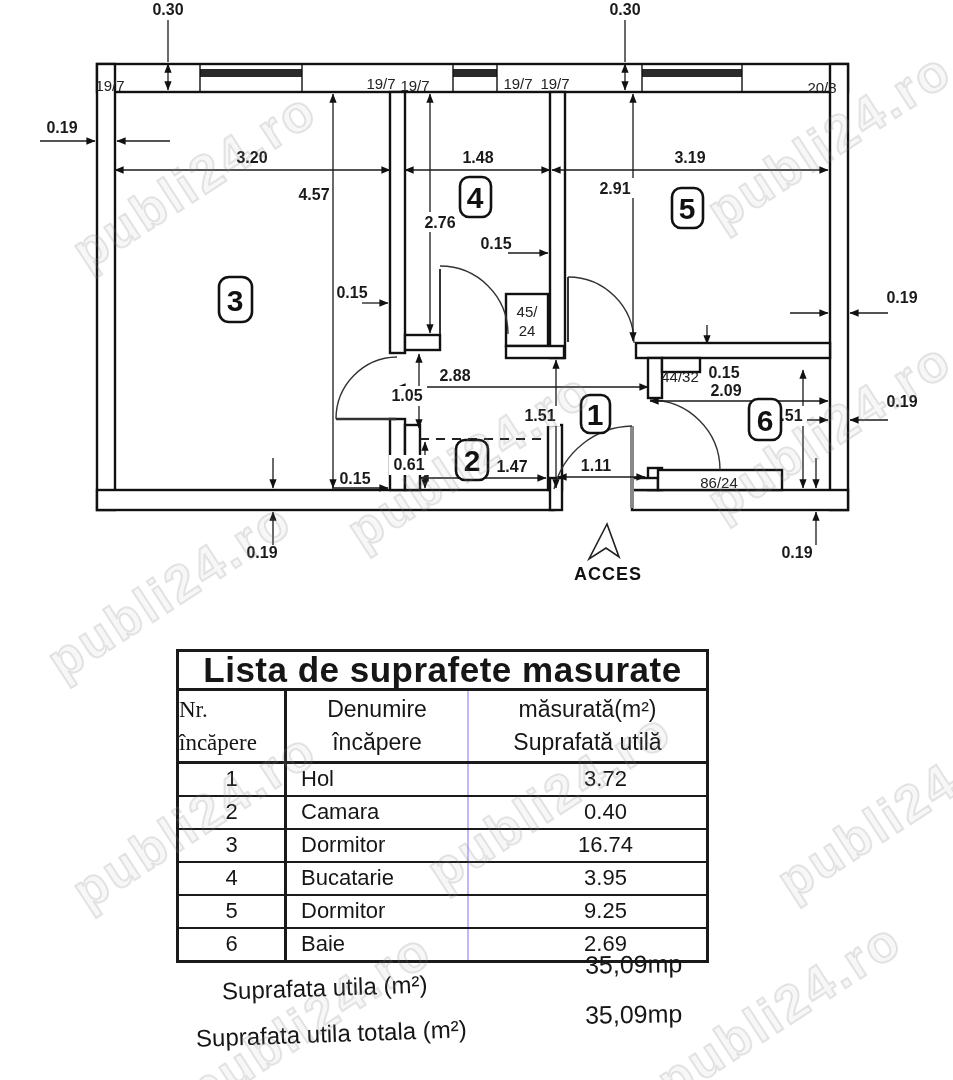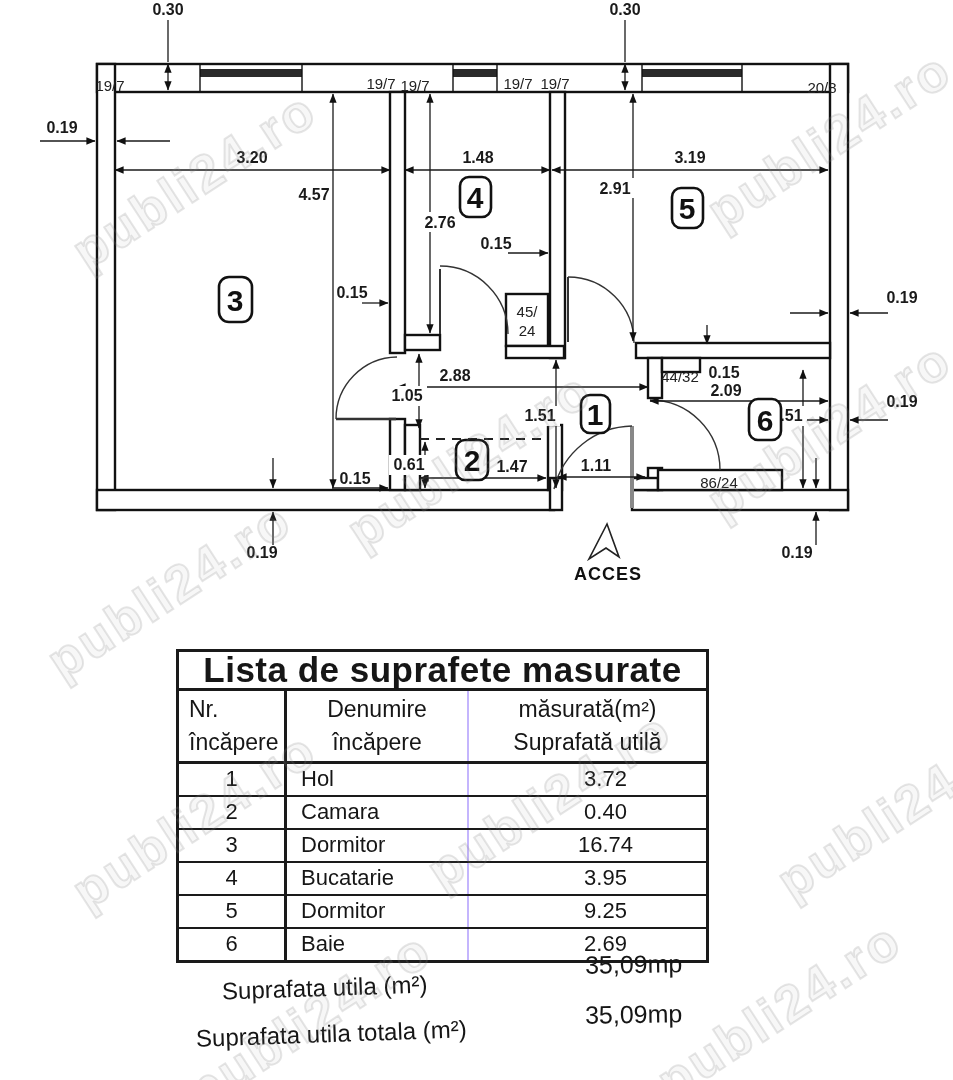--- a/index.html
+++ b/index.html
@@ -19,21 +19,21 @@
   
   .doc-table{position:absolute;left:176px;top:649px;width:527px;border:3px solid #1a1a1a;z-index:3;}
   .t-title{height:36px;line-height:36px;text-align:center;font-weight:bold;font-size:35px;
            border-bottom:3px solid #1a1a1a;letter-spacing:0.5px;}
   .t-head{display:flex;border-bottom:3px solid #1a1a1a;}
   .t-head .cell{font-size:23px;line-height:33px;padding:2px 0;}
   .cell{box-sizing:border-box;}
   .c1{width:108px;border-right:3px solid #1a1a1a;}
   .c2{width:182px;border-right:2px solid #c4b5fd;}
   .c3{flex:1;}
-  .t-head .c1{padding-left:10px;}
+  .t-head .c1{padding-left:0;font-family:Liberation Serif, serif;}
   .t-head .c2,.t-head .c3{text-align:center;}
   .t-row{display:flex;border-bottom:2.5px solid #1a1a1a;height:31px;}
   .t-row:last-child{border-bottom:none;}
   .t-row .cell{font-size:22px;line-height:30px;}
   .t-row .c1{text-align:center;}
   .t-row .c2{padding-left:14px;}
   .t-row .c3{text-align:center;margin-left:36px;}
 
   
   .tot-label{position:absolute;font-size:24px;z-index:3;}

